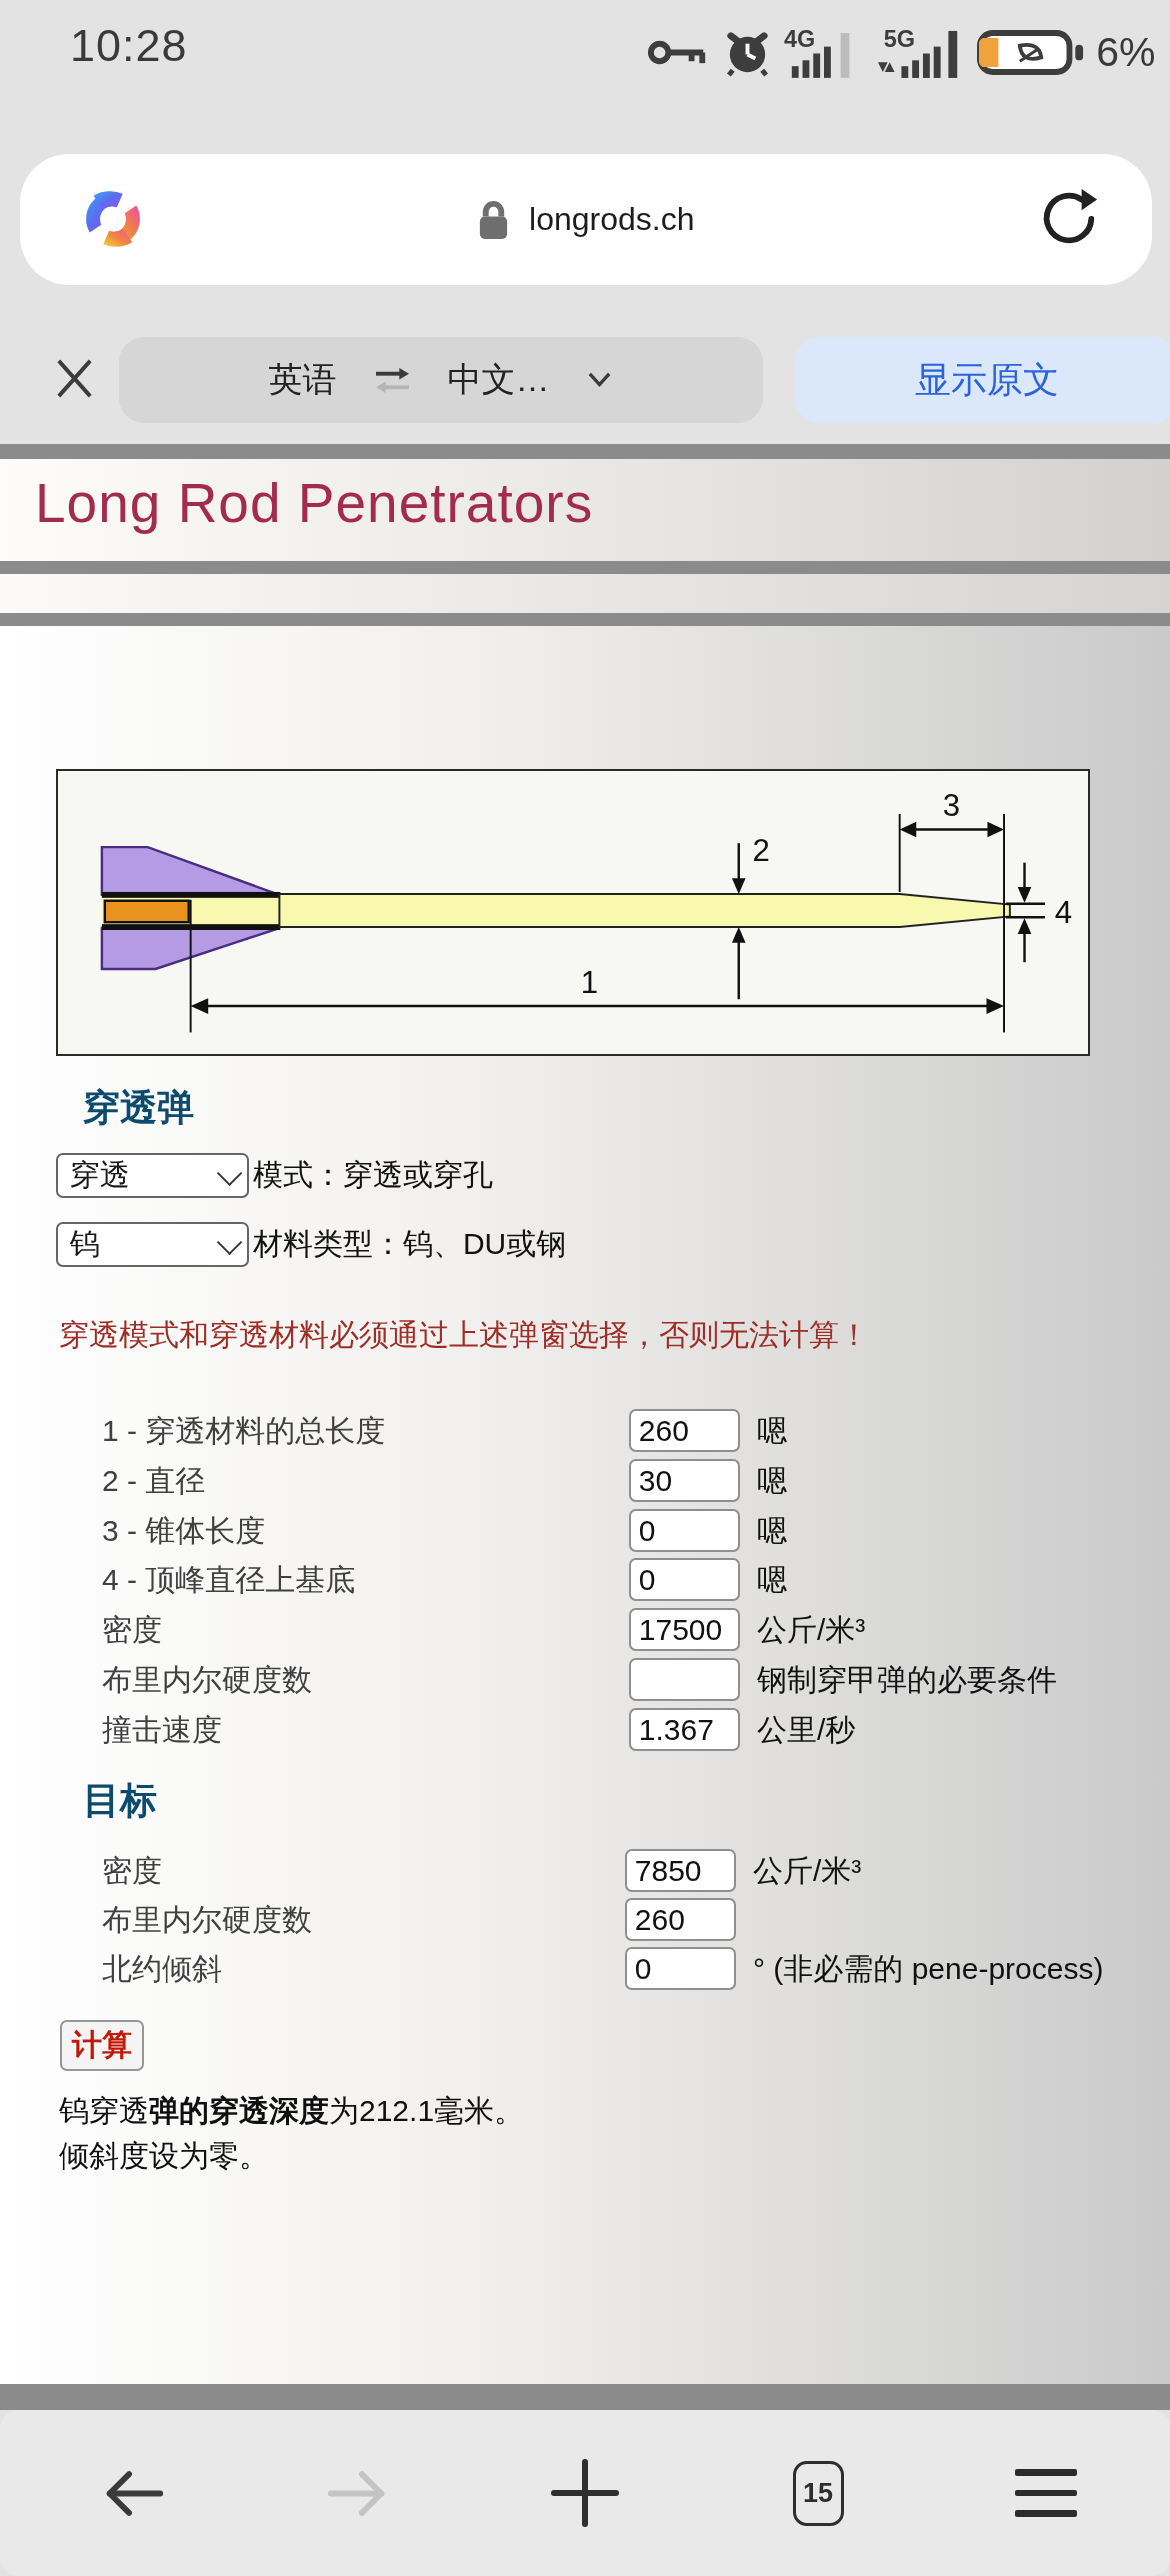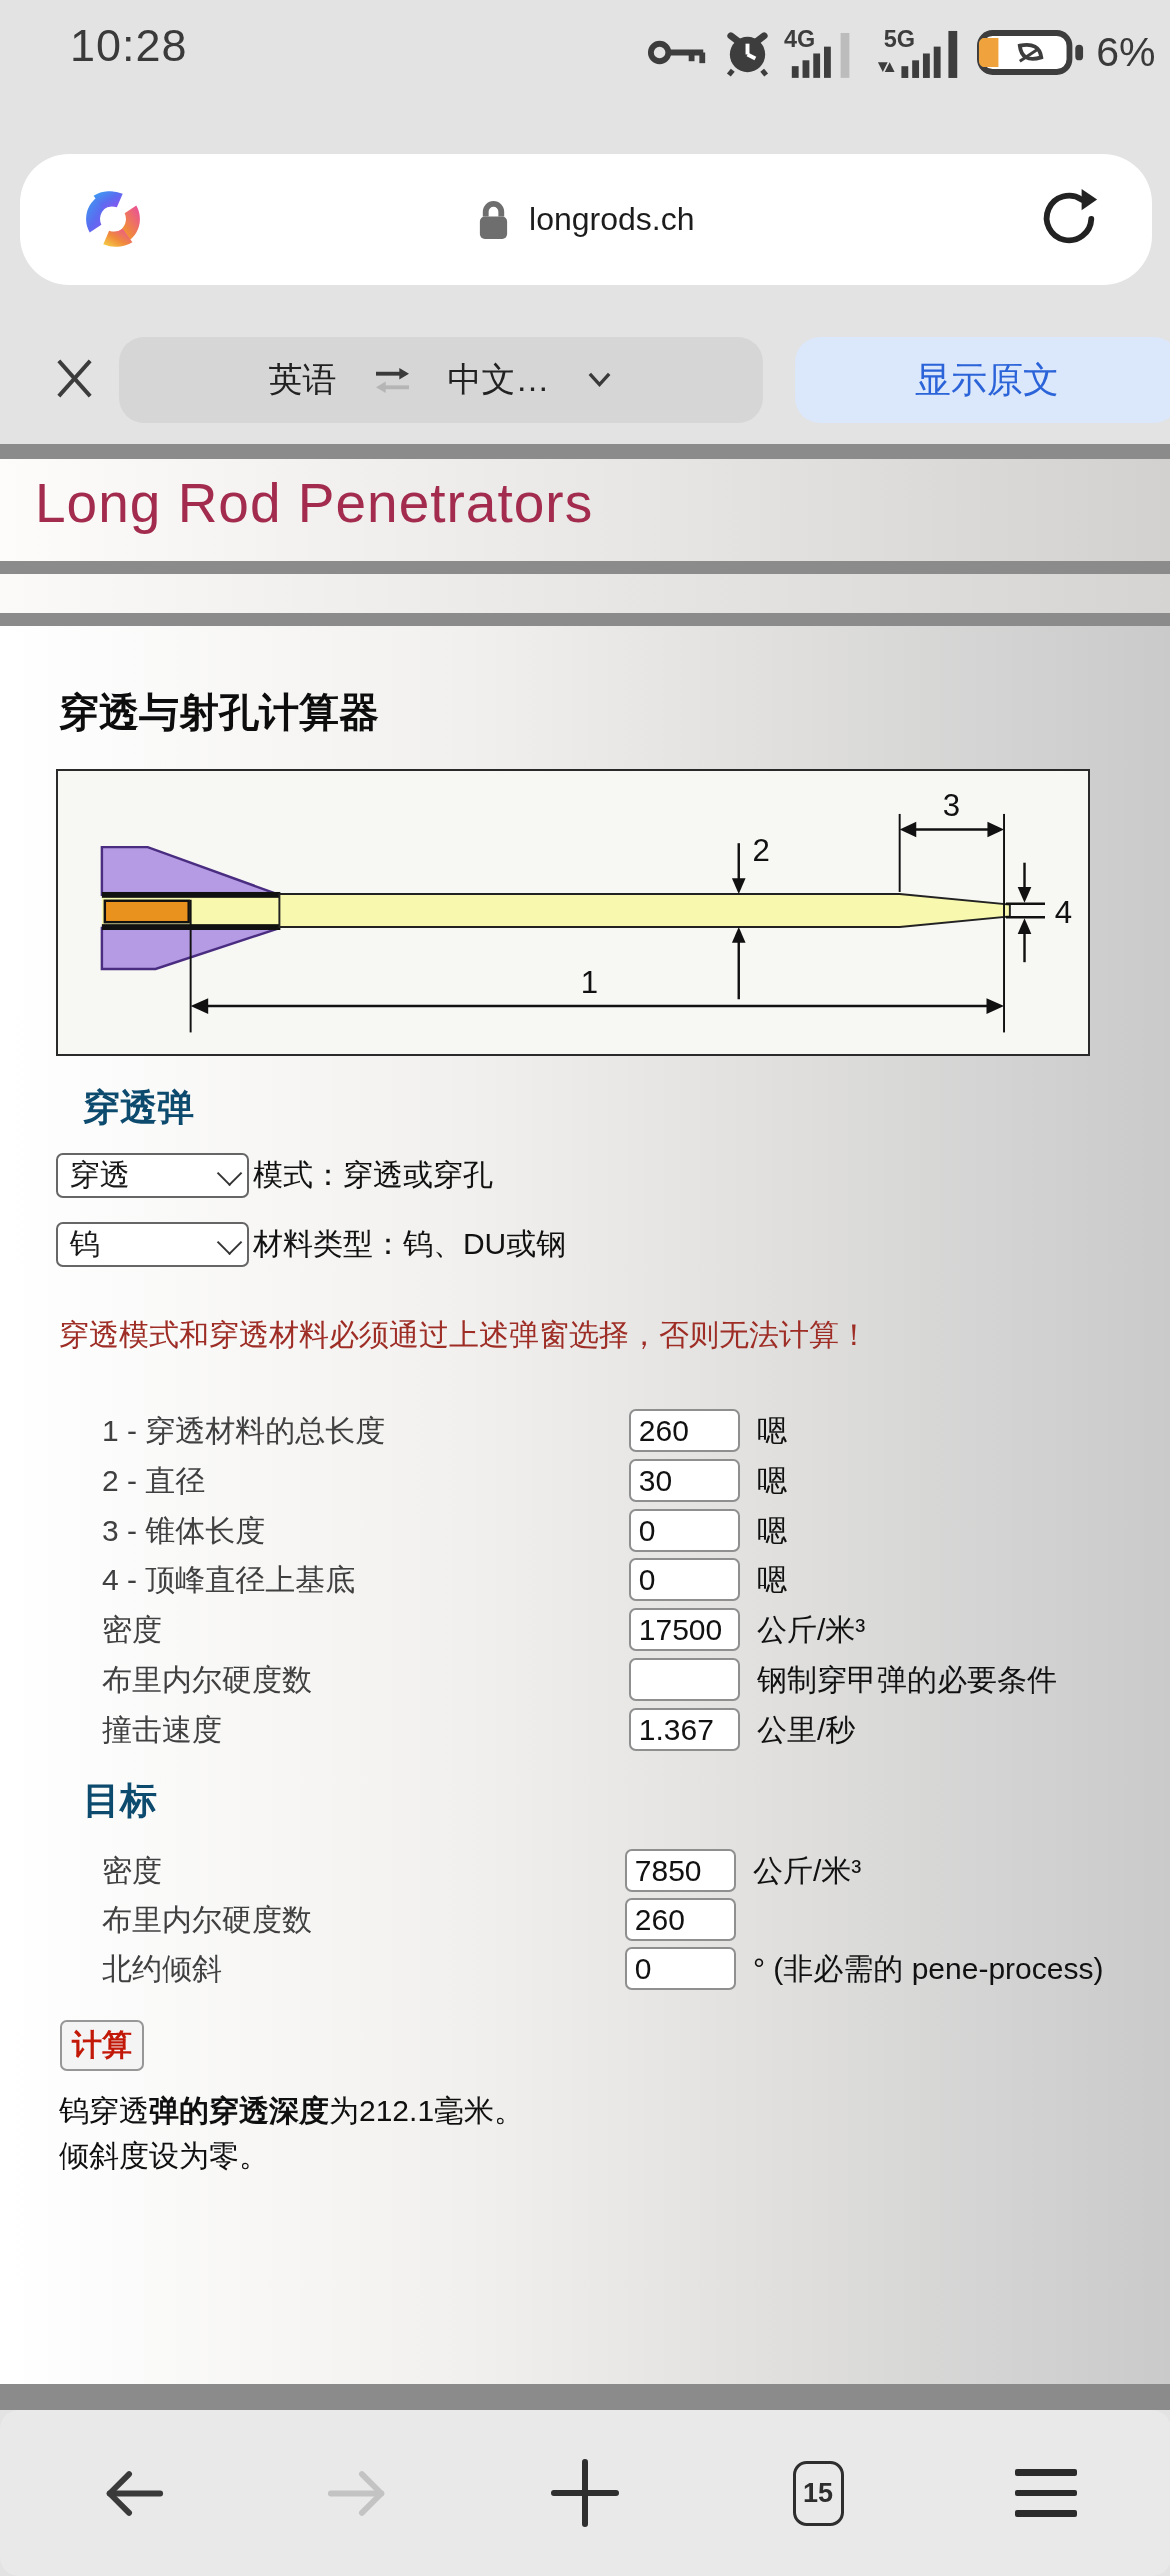--- a/index.html
+++ b/index.html
@@ -173,21 +173,20 @@
 
   <div class="page-bg"></div>
   <div class="gbar" style="top:444px;height:14.6px;"></div>
   <div class="banner">
     <div class="site-title">Long Rod Penetrators</div>
   </div>
   <div class="gbar" style="top:561px;height:12.7px;"></div>
   <div class="strip"></div>
   <div class="gbar" style="top:613px;height:12.7px;"></div>
 
-  <div class="h-calc">穿透与射孔计算器</div>
 
   <div class="diagram">
     <svg width="1026" height="279" viewBox="0 0 1052 286">
 
       <polygon points="45,78 92,78 227,127 45,127" fill="#b49be4" stroke="#4a2d80" stroke-width="2.5"></polygon>
       <polygon points="45,161 227,161 100,203 45,203" fill="#b49be4" stroke="#4a2d80" stroke-width="2.5"></polygon>
 
       <rect x="45" y="129" width="183" height="30" fill="#f8f8ae"></rect>
       <rect x="45" y="124" width="183" height="6" fill="#111"></rect>
       <rect x="45" y="157" width="183" height="6" fill="#111"></rect>

